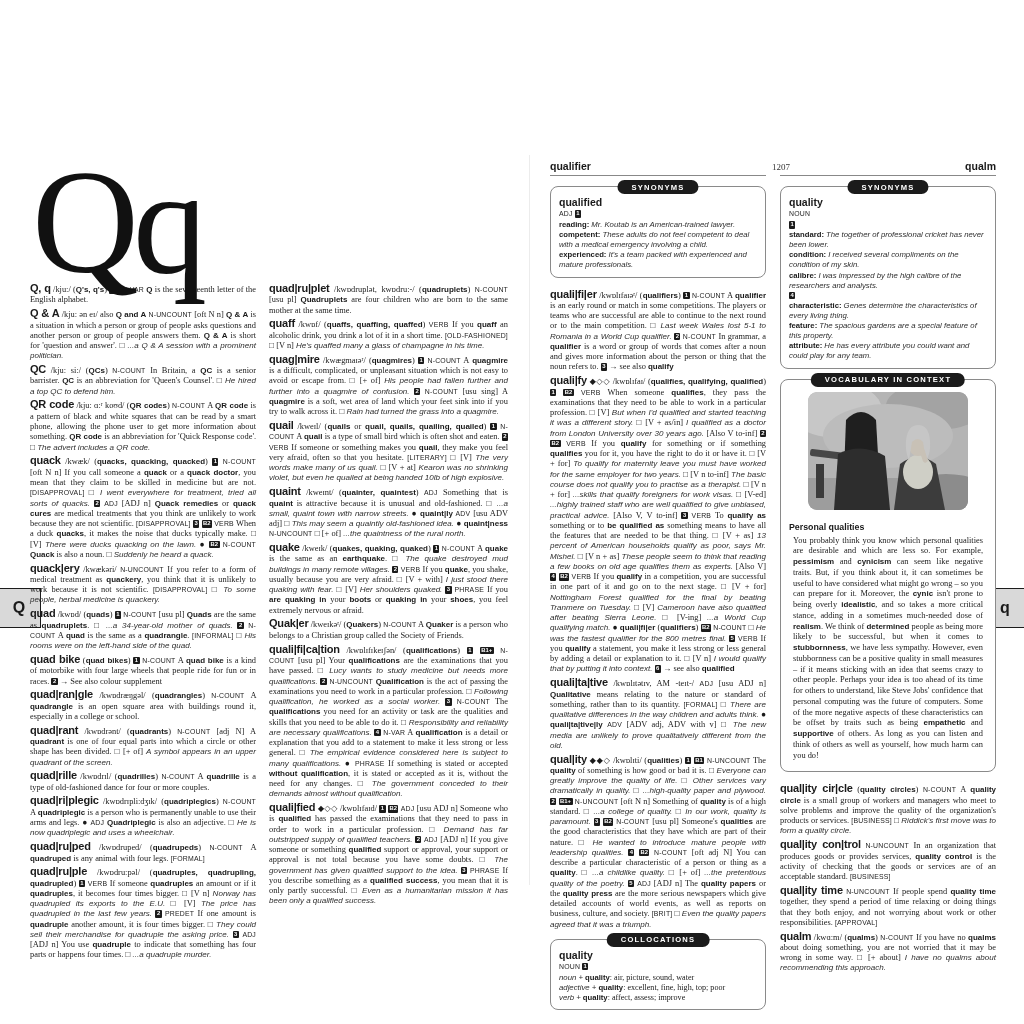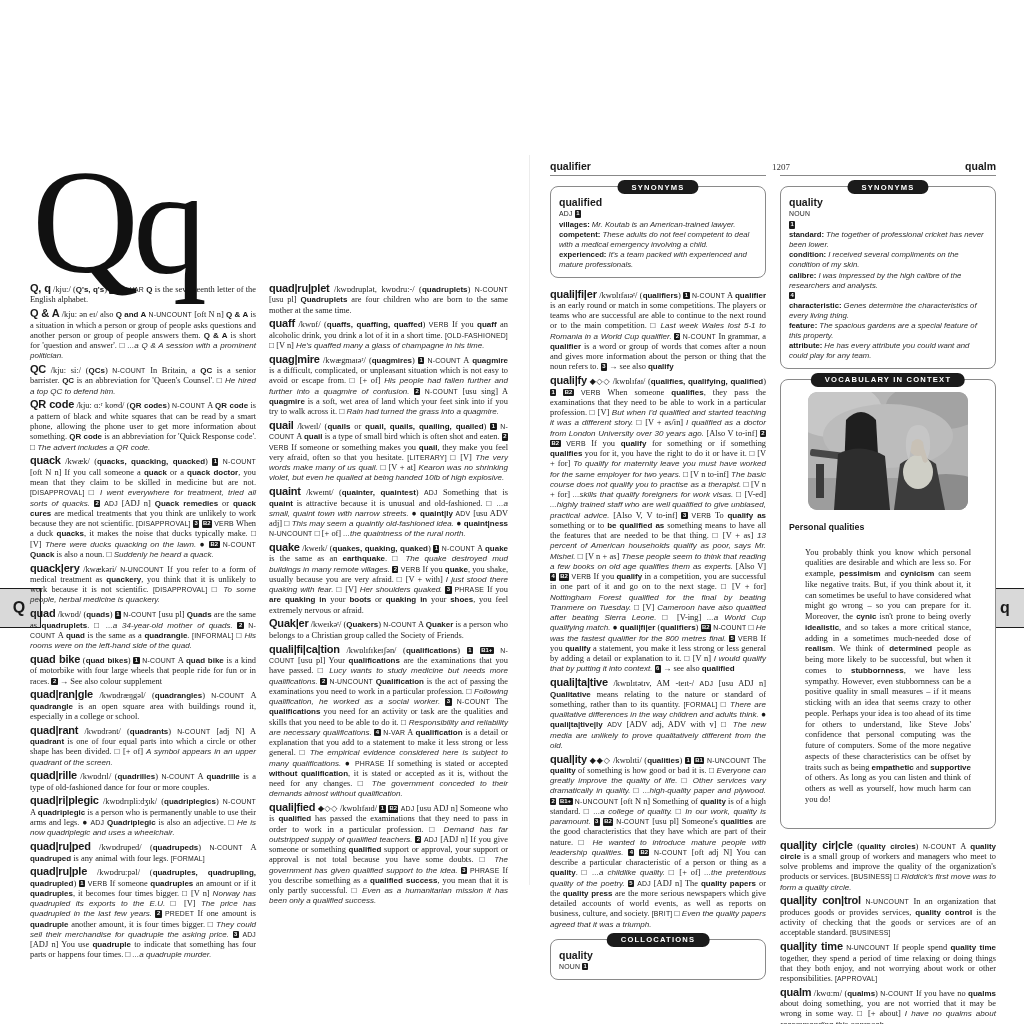--- a/index.html
+++ b/index.html
@@ -56,21 +56,21 @@
   .box-headword{font-family:"Liberation Sans","DejaVu Sans",sans-serif;font-weight:bold;
       font-size:10.5px;margin:0 0 1px 0;}
   .box-pos{font-size:8px;margin:0 0 2px 0;}
   .box-item{font-size:8.1px;line-height:1.25;margin:0;}
 
   
   .photo-wrap{text-align:center;margin:3px 0 7px 0;}
   .photo-wrap svg{border-radius:8px;display:inline-block;}
   .vocab-heading{font-family:"Liberation Sans","DejaVu Sans",sans-serif;font-weight:bold;
       font-size:8.8px;margin:8px 0 4px 0;}
-  .vocab-body{font-size:8.4px;line-height:1.28;text-align:justify;margin:16px;}
+  .vocab-body{font-size:8.4px;line-height:1.28;text-align:justify;margin:4px;}
 </style>
 </head>
 <body>
 
 <div class="fold"></div>
 
 <div class="tab tab-left">
   <span>Q</span>
 </div>
 <div class="tab tab-right">
@@ -119,37 +119,42 @@
   <div class="cols">
 
     <div class="colA">
       <div class="col-rule"></div>
 
       <div class="feature-box">
         <div class="pill">SYNONYMS</div>
         <p class="box-headword">qualified</p>
         <p class="box-pos"><span class="sc">ADJ</span> <span class="box">1</span></p>
         <div>
-            <p class="box-item"><b>villages:</b> <i>Mr. Koutab is an American-trained lawyer.</i></p>
+            <p class="box-item"><b>reading:</b> <i>Mr. Koutab is an American-trained lawyer.</i></p>
             <p class="box-item"><b>competent:</b> <i>These adults do not feel competent to deal with a medical emergency involving a child.</i></p>
             <p class="box-item"><b>experienced:</b> <i>It's a team packed with experienced and mature professionals.</i></p>
           </div>
       </div>
 
       <div>
           <p class="entry"><span class="hw">quali|fi|er</span> /kwɒlɪfaɪəʳ/ (<b>qualifiers</b>) <span class="box">1</span> <span class="sc">N-COUNT</span> A <b>qualifier</b> is an early round or match in some competitions. The players or teams who are successful are able to continue to the next round or to the main competition. □ <i>Last week Wales lost 5-1 to Romania in a World Cup qualifier.</i> <span class="box">2</span> <span class="sc">N-COUNT</span> In grammar, a <b>qualifier</b> is a word or group of words that comes after a noun and gives more information about the person or thing that the noun refers to. <span class="box">3</span> → see also <b>qualify</b></p>
           <p class="entry"><span class="hw">quali|fy</span> ◆◇◇ /kwɒlɪfaɪ/ (<b>qualifies, qualifying, qualified</b>) <span class="box">1</span> <span class="box">B2</span> <span class="sc">VERB</span> When someone <b>qualifies</b>, they pass the examinations that they need to be able to work in a particular profession. □ [V] <i>But when I'd qualified and started teaching it was a different story.</i> □ [V + as/in] <i>I qualified as a doctor from London University over 30 years ago.</i> [Also V to-inf] <span class="box">2</span> <span class="box">B2</span> <span class="sc">VERB</span> If you <b>qualify</b> for something or if something <b>qualifies</b> you for it, you have the right to do it or have it. □ [V + for] <i>To qualify for maternity leave you must have worked for the same employer for two years.</i> □ [V n to-inf] <i>The basic course does not qualify you to practise as a therapist.</i> □ [V n + for] <i>...skills that qualify foreigners for work visas.</i> □ [V-ed] <i>...highly trained staff who are well qualified to give unbiased, practical advice.</i> [Also V, V to-inf] <span class="box">3</span> <span class="sc">VERB</span> To <b>qualify as</b> something or to <b>be qualified as</b> something means to have all the features that are needed to be that thing. □ [V + as] <i>13 percent of American households qualify as poor, says Mr. Mishel.</i> □ [V n + as] <i>These people seem to think that reading a few books on old age qualifies them as experts.</i> [Also V] <span class="box">4</span> <span class="box">B2</span> <span class="sc">VERB</span> If you <b>qualify</b> in a competition, you are successful in one part of it and go on to the next stage. □ [V + for] <i>Nottingham Forest qualified for the final by beating Tranmere on Tuesday.</i> □ [V] <i>Cameroon have also qualified after beating Sierra Leone.</i> □ [V-ing] <i>...a World Cup qualifying match.</i> ● <b>quali|fi|er</b> (<b>qualifiers</b>) <span class="box">B2</span> <span class="sc">N-COUNT</span> □ <i>He was the fastest qualifier for the 800 metres final.</i> <span class="box">5</span> <span class="sc">VERB</span> If you <b>qualify</b> a statement, you make it less strong or less general by adding a detail or explanation to it. □ [V n] <i>I would qualify that by putting it into context.</i> <span class="box">6</span> → see also <b>qualified</b></p>
           <p class="entry"><span class="hw">quali|ta|tive</span> /kwɒlɪtətɪv, AM -teɪt-/ <span class="sc">ADJ</span> [usu ADJ n] <b>Qualitative</b> means relating to the nature or standard of something, rather than to its quantity. <span class="sc">[FORMAL]</span> □ <i>There are qualitative differences in the way children and adults think.</i> ● <b>quali|ta|tive|ly</b> <span class="sc">ADV</span> [ADV adj, ADV with v] □ <i>The new media are unlikely to prove qualitatively different from the old.</i></p>
           <p class="entry"><span class="hw">qual|ity</span> ◆◆◇ /kwɒlɪti/ (<b>qualities</b>) <span class="box">1</span> <span class="box">B1</span> <span class="sc">N-UNCOUNT</span> The <b>quality</b> of something is how good or bad it is. □ <i>Everyone can greatly improve the quality of life.</i> □ <i>Other services vary dramatically in quality.</i> □ <i>...high-quality paper and plywood.</i> <span class="box">2</span> <span class="box">B1+</span> <span class="sc">N-UNCOUNT</span> [oft N n] Something of <b>quality</b> is of a high standard. □ <i>...a college of quality.</i> □ <i>In our work, quality is paramount.</i> <span class="box">3</span> <span class="box">B2</span> <span class="sc">N-COUNT</span> [usu pl] Someone's <b>qualities</b> are the good characteristics that they have which are part of their nature. □ <i>He wanted to introduce mature people with leadership qualities.</i> <span class="box">4</span> <span class="box">B2</span> <span class="sc">N-COUNT</span> [oft adj N] You can describe a particular characteristic of a person or thing as a <b>quality</b>. □ <i>...a childlike quality.</i> □ [+ of] <i>...the pretentious quality of the poetry.</i> <span class="box">5</span> <span class="sc">ADJ</span> [ADJ n] The <b>quality papers</b> or the <b>quality press</b> are the more serious newspapers which give detailed accounts of world events, as well as reports on business, culture, and society. <span class="sc">[BRIT]</span> □ <i>Even the quality papers agreed that it was a triumph.</i></p>
         </div>
 
       <div class="feature-box">
         <div class="pill">COLLOCATIONS</div>
         <p class="box-headword">quality</p>
         <p class="box-pos"><span class="sc">NOUN</span> <span class="box">1</span></p>
+        <div>
+            <p class="box-item"><i>noun +</i> <b>quality</b>: air, picture, sound, water</p>
+            <p class="box-item"><i>adjective +</i> <b>quality</b>: excellent, fine, high, top; poor</p>
+            <p class="box-item"><i>verb +</i> <b>quality</b>: affect, assess; improve</p>
+          </div>
       </div>
     </div>
 
     <div class="colB">
       <div class="col-rule"></div>
 
       <div class="feature-box">
         <div class="pill">SYNONYMS</div>
         <p class="box-headword">quality</p>
         <p class="box-pos"><span class="sc">NOUN</span></p>

